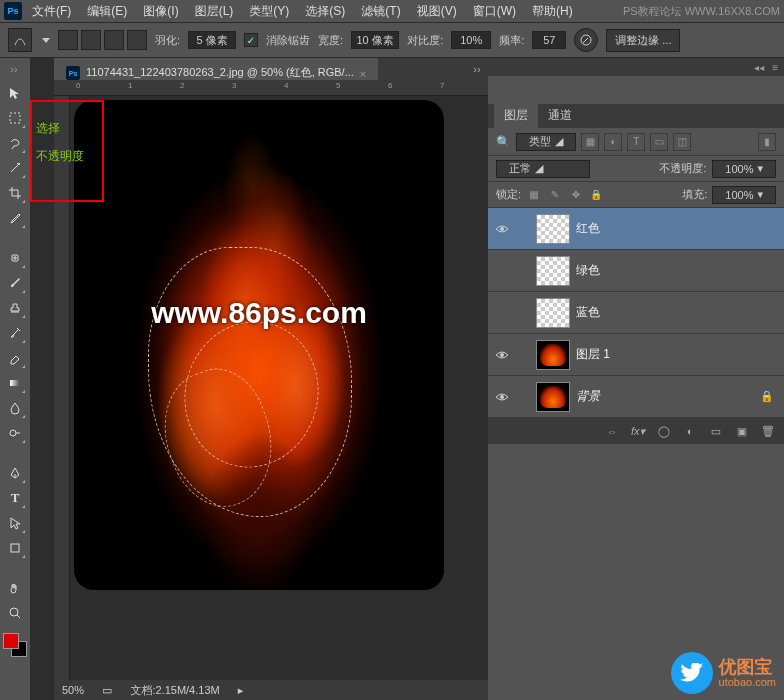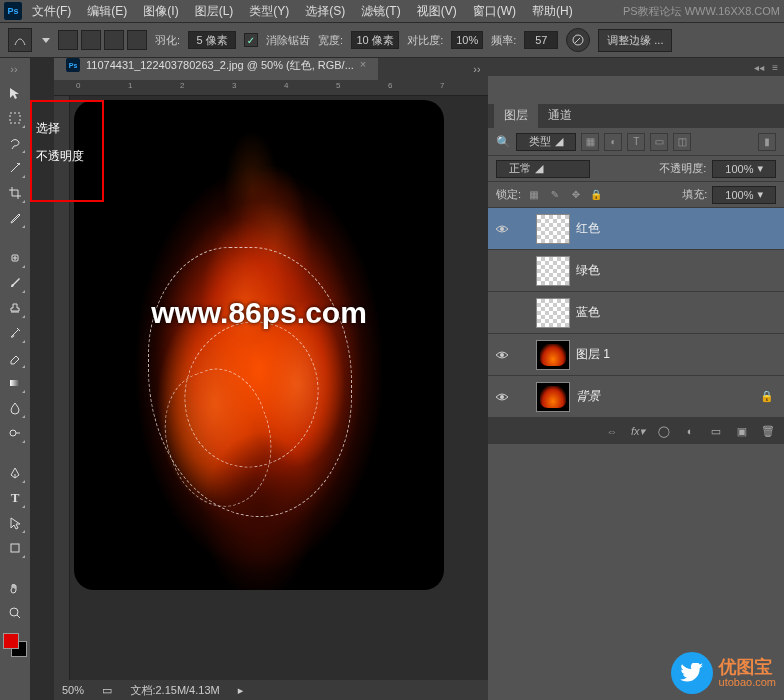--- a/index.html
+++ b/index.html
@@ -20,21 +20,21 @@
     .toolbar { width:30px; background:#535353; display:flex; flex-direction:column; align-items:center; padding-top:24px; gap:3px; }
     .toolbar .step { position:absolute; left:2px; top:62px; width:24px; height:14px; display:flex; align-items:center; justify-content:center; color:#999; font-size:11px; background:#535353; }
     .tool { width:22px; height:22px; display:flex; align-items:center; justify-content:center; color:#ddd; font-size:13px; position:relative; }
     .tool.corner::after { content:""; position:absolute; bottom:1px; right:1px; width:0; height:0; border-left:3px solid transparent; border-bottom:3px solid #aaa; }
     .color-sw { margin-top:6px; width:24px; height:24px; position:relative; }
     .fg { position:absolute; top:0; left:0; width:16px; height:16px; background:#d00; border:1px solid #999; }
     .bg { position:absolute; bottom:0; right:0; width:16px; height:16px; background:#000; border:1px solid #999; }
     .midcol { width:24px; background:#2d2d2d; }
     .docarea { flex:1; background:#2d2d2d; display:flex; flex-direction:column; position:relative; }
     .doctabs { height:22px; background:#3a3a3a; display:flex; align-items:center; }
-    .doctab { padding:0 12px; height:100%; background:#535353; display:flex; align-items:flex-start; gap:6px; font-size:11px; color:#ddd; }
+    .doctab { padding:0 12px; height:100%; background:#535353; display:flex; align-items:flex-end; gap:6px; font-size:11px; color:#ddd; }
     .doc-ps { width:14px; height:14px; background:#001e36; color:#31a8ff; font-size:7px; font-weight:bold; display:flex; align-items:center; justify-content:center; border-radius:2px; }
     .doctab .x { color:#999; }
     .tab-step { margin-left:auto; width:22px; text-align:center; color:#aaa; font-size:11px; }
     .rulers { height:16px; background:#3a3a3a; border-bottom:1px solid #222; position:relative; font-size:8px; color:#999; }
     .rulers span { position:absolute; top:1px; }
     .canvas-wrap { flex:1; position:relative; overflow:hidden; display:flex; }
     .vruler { width:16px; background:#3a3a3a; border-right:1px solid #222; }
     .canvas-dark { flex:1; background:#2d2d2d; display:flex; align-items:flex-start; justify-content:flex-start; padding:4px 0 0 4px; position:relative; }
     .canvas { width:370px; height:490px; background:#000; position:relative; overflow:hidden;border-radius:20px; }
     .flame { position:absolute; inset:0; background:
@@ -43,21 +43,21 @@
       radial-gradient(ellipse 80px 140px at 38% 62%, rgba(255,200,60,0.95) 0%, rgba(255,120,0,0.6) 45%, transparent 72%),
       radial-gradient(ellipse 70px 120px at 60% 58%, rgba(255,220,100,0.9) 0%, rgba(255,100,0,0.55) 45%, transparent 70%),
       radial-gradient(ellipse 60px 120px at 46% 42%, rgba(255,150,30,0.8) 0%, rgba(200,60,0,0.45) 45%, transparent 72%),
       radial-gradient(ellipse 50px 110px at 54% 30%, rgba(200,80,10,0.6) 0%, rgba(120,30,0,0.35) 50%, transparent 75%),
       radial-gradient(ellipse 38px 80px at 48% 18%, rgba(140,50,0,0.4) 0%, transparent 72%);
       }
     .sel-ants { position:absolute; top:30%; left:20%; width:55%; height:55%; border:1px dashed #fff; border-radius:40% 50% 45% 55%; opacity:0.7; }
     .sel-ants2 { position:absolute; top:45%; left:30%; width:36%; height:30%; border:1px dashed #fff; border-radius:50%; opacity:0.6; transform:rotate(15deg); }
     .sel-ants3 { position:absolute; top:55%; left:25%; width:28%; height:28%; border:1px dashed #fff; border-radius:50% 40% 55% 45%; opacity:0.55; transform:rotate(-20deg); }
     .watermark { position:absolute; top:40%; left:50%; transform:translateX(-50%); color:#fff; font-size:30px; font-weight:bold; font-family:Arial,sans-serif; text-shadow:0 0 4px #000; }
-    .redbox { position:absolute; top:100px; left:30px; width:74px; height:102px; border:2px solid #e00; color:#ffffff; font-size:12px; padding:12px 4px; line-height:28px; z-index:5; }
+    .redbox { position:absolute; top:100px; left:30px; width:74px; height:102px; border:2px solid #e00; color:#84cc16; font-size:12px; padding:12px 4px; line-height:28px; z-index:5; }
     .statusbar { height:20px; background:#3a3a3a; display:flex; align-items:center; padding:0 8px; gap:18px; font-size:11px; color:#ccc; }
     .panels { width:296px; background:#535353; display:flex; flex-direction:column; }
     .panels-top { height:18px; background:#3a3a3a; display:flex; align-items:center; justify-content:flex-end; padding-right:6px; color:#999; font-size:10px; gap:8px; }
     .panel { background:#535353;margin-top:28px; }
     .panel-tabs { height:24px; background:#3a3a3a; display:flex; align-items:end; padding-left:6px; }
     .ptab { padding:4px 10px; font-size:12px; color:#ccc; }
     .ptab.active { background:#535353; }
     .panel-opts { height:28px; display:flex; align-items:center; padding:0 8px; gap:5px; border-bottom:1px solid #3a3a3a; }
     .search-ic { color:#ccc; font-size:12px; }
     .psel { height:18px; background:#3a3a3a; border:1px solid #222; color:#ccc; font-size:11px; padding:0 12px; display:flex; align-items:center; gap:4px; }
@@ -118,21 +118,21 @@
     <span></span>
     <span></span>
   </div>
   <span>羽化:</span>
   <input class="opt-input" value="5 像素" style="">
   <span class="opt-check">✓</span>
   <span>消除锯齿</span>
   <span>宽度:</span>
   <input class="opt-input" value="10 像素" style="">
   <span>对比度:</span>
-  <input class="opt-input" style="width: 32px;" value="10%">
+  <input class="opt-input" style="width: 40px;" value="10%">
   <span>频率:</span>
   <input class="opt-input" style="width: 34px;" value="57">
   <div class="opt-icon" style="border-radius:50%">
       <svg width="12" height="12" viewBox="0 0 12 12">
         <circle cx="6" cy="6" r="5" stroke="#ccc" fill="none"></circle>
         <path d="M3 9 L8 4" stroke="#ccc"></path>
       </svg>
     </div>
   <button class="opt-btn">调整边缘 ...</button>
 </div>

